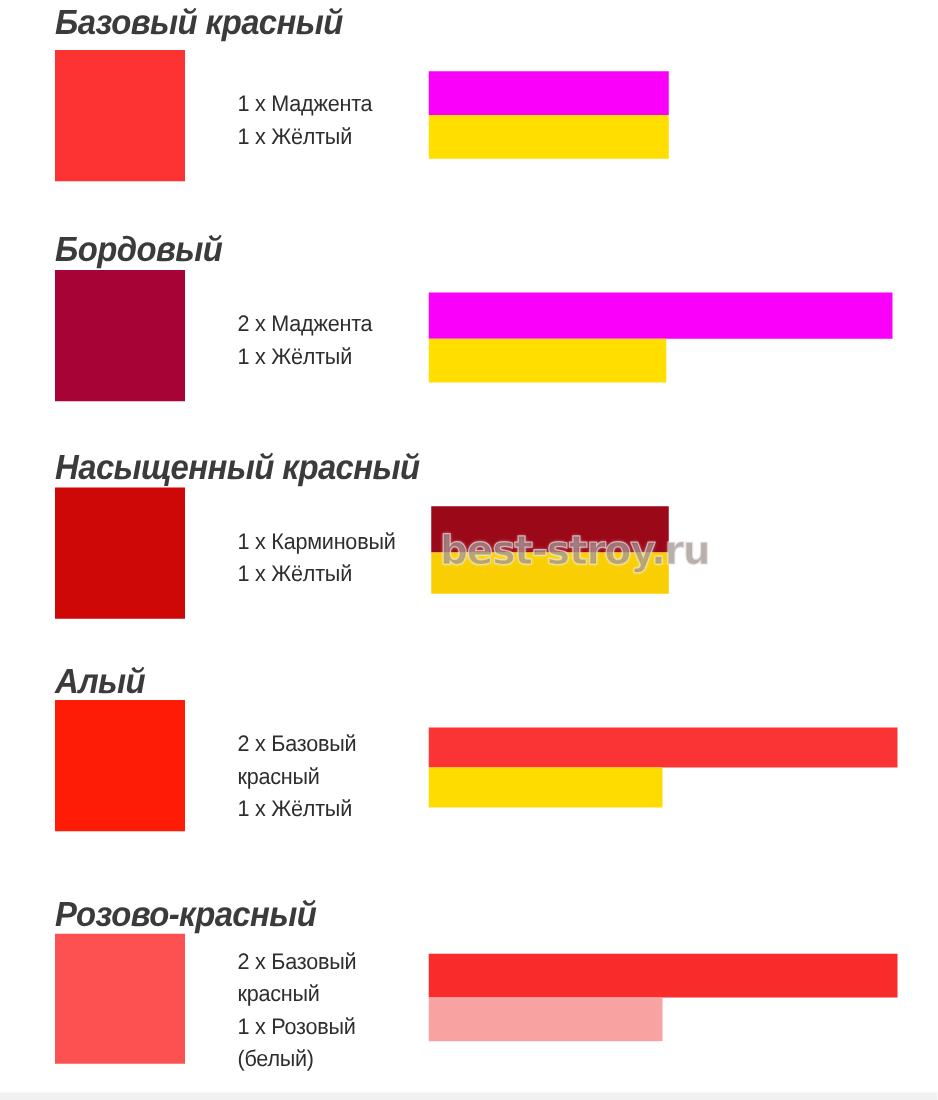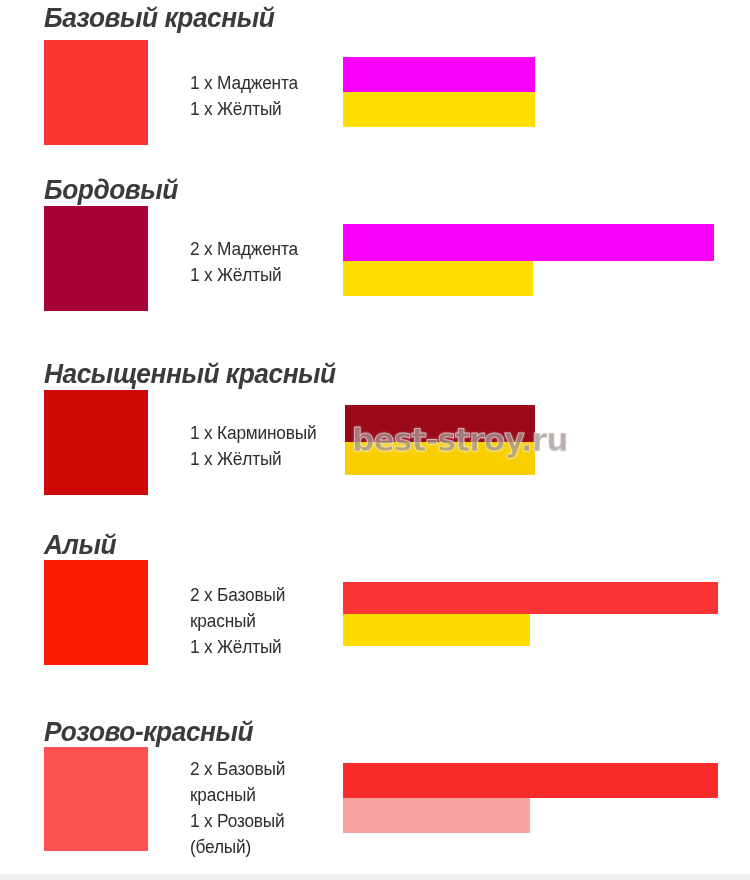--- a/index.html
+++ b/index.html
@@ -89,21 +89,21 @@
   <h2 class="title" style="top:2px">Базовый красный</h2>
   <div class="swatch" style="top: 40px; background: rgb(252, 50, 51);"></div>
   <div class="recipe" style="top:70px">1 x Маджента
 1 x Жёлтый</div>
   <div class="bars" style="top:57px">
     <div class="bar" style="width: 192px; height: 35px; background: rgb(250, 0, 250);"></div>
     <div class="bar" style="width: 192px; height: 35px; background: rgb(255, 222, 0);"></div>
   </div>
 </section>
 
-<section class="mix" style="top:164px">
+<section class="mix" style="top:174px">
   <h2 class="title" style="top:10px">Бордовый</h2>
   <div class="swatch" style="top: 42px; background: rgb(167, 3, 55);"></div>
   <div class="recipe" style="top:72px">2 x Маджента
 1 x Жёлтый</div>
   <div class="bars" style="top:60px">
     <div class="bar" style="width: 371px; height: 37px; background: rgb(250, 0, 250);"></div>
     <div class="bar" style="width: 190px; height: 35px; background: rgb(255, 222, 0);"></div>
   </div>
 </section>
 

